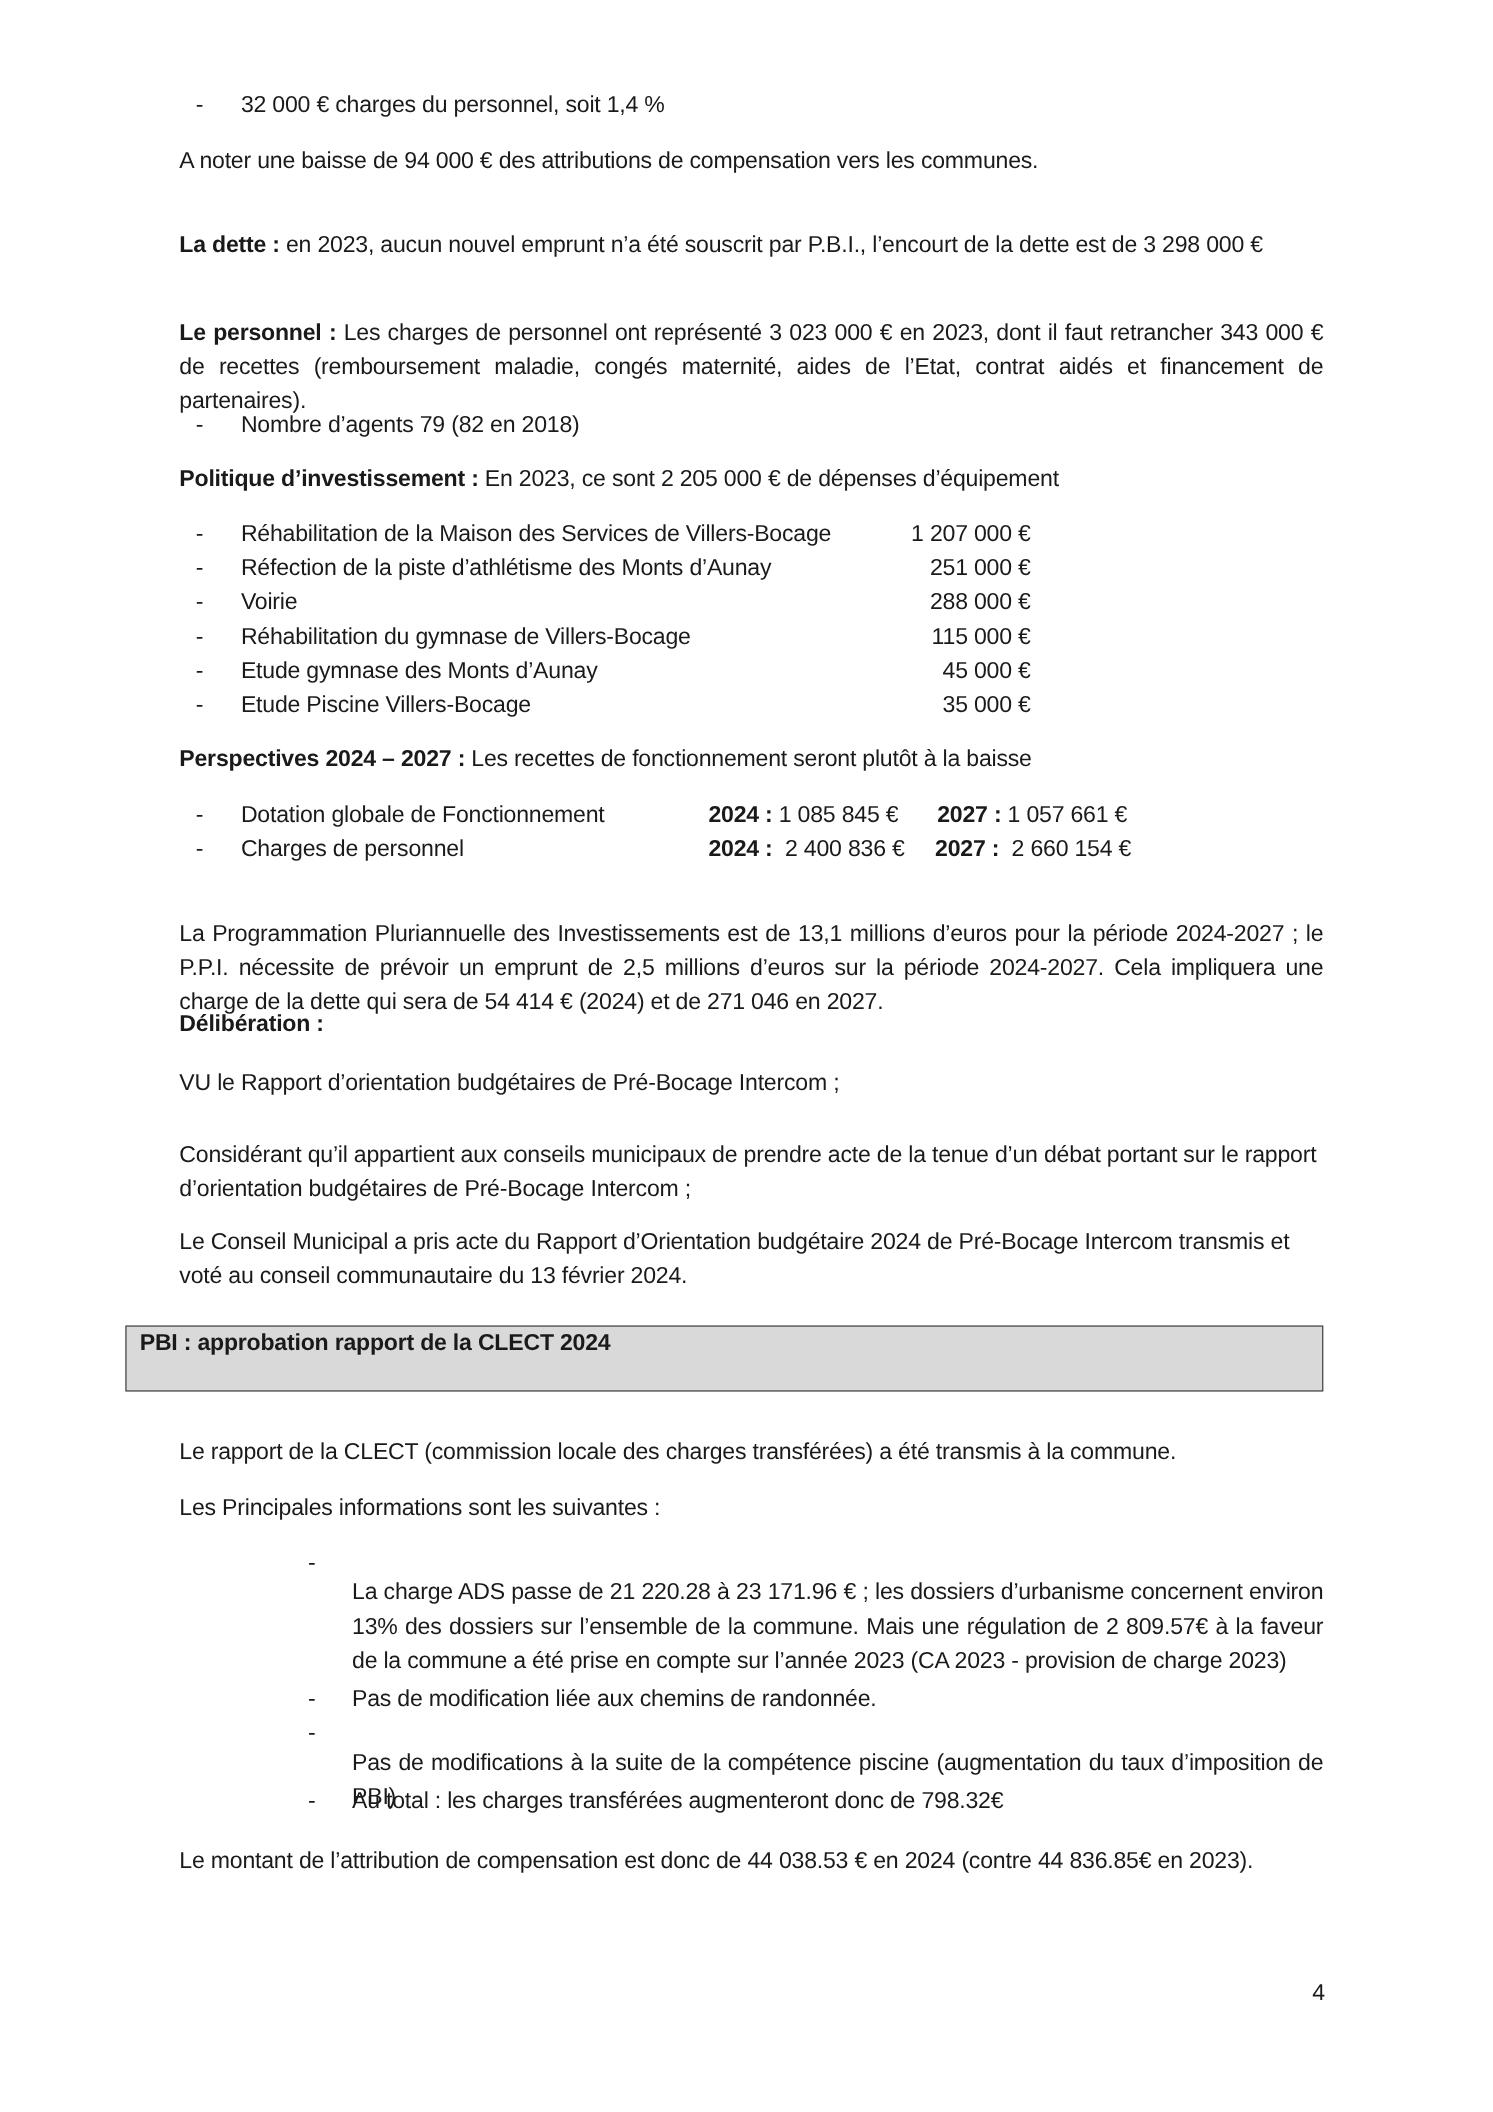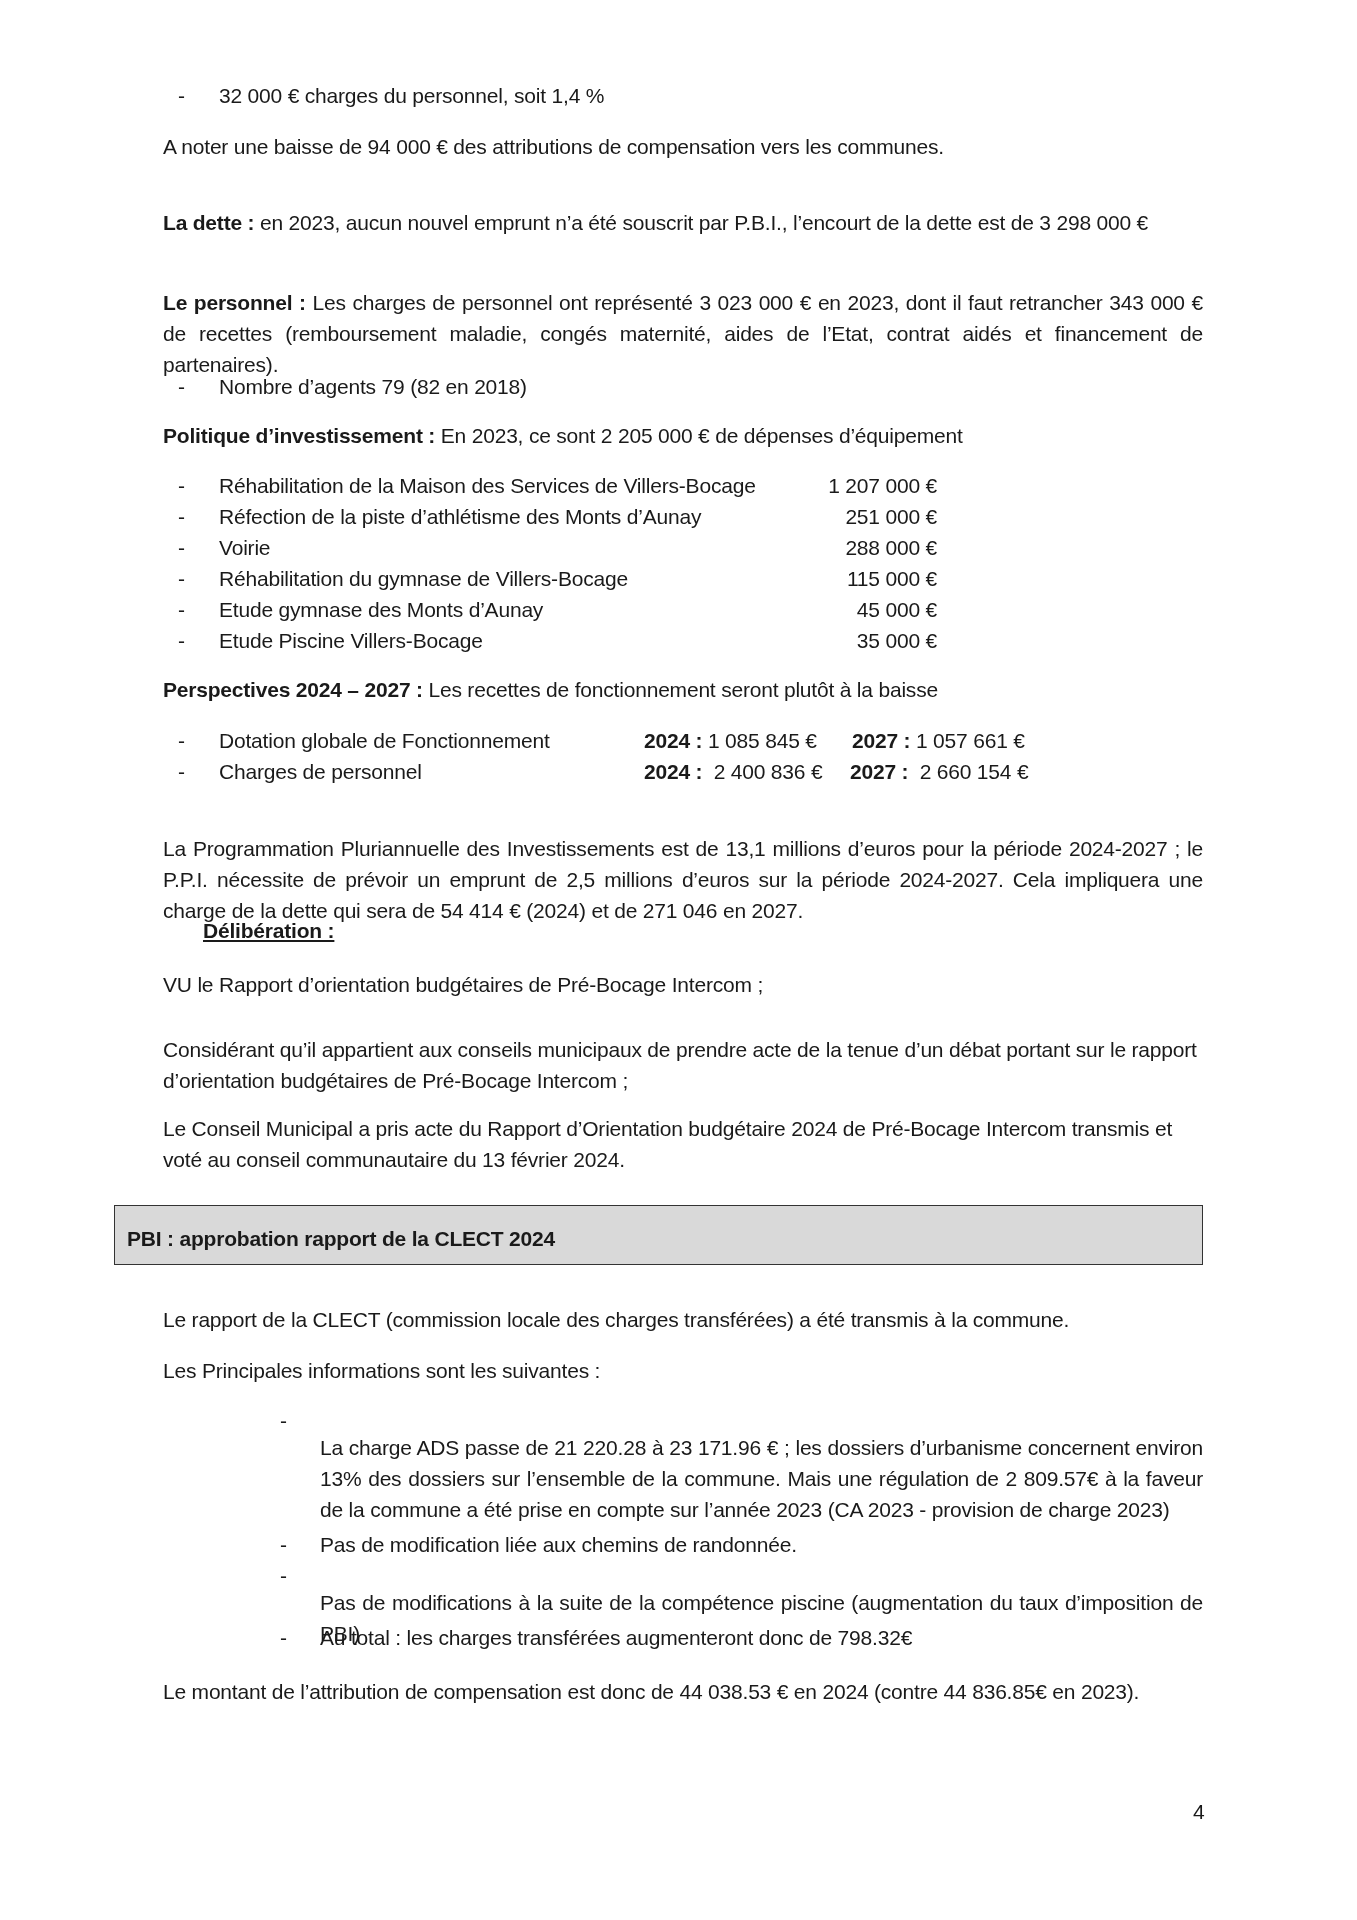--- a/index.html
+++ b/index.html
@@ -9,25 +9,25 @@
     font-size: 21px; letter-spacing: -0.2px;
   }
   .page { position: absolute; left: 0; top: 0; width: 1357px; height: 1920px; }
   .p { position: absolute; left: 163px; width: 1040px; line-height: 31px; margin: 0; }
   .just { text-align: justify; text-align-last: left; margin-top: 27px; }
   b { font-weight: bold; }
   .dash { position: absolute; left: 178px; }
   .li { position: absolute; left: 219px; line-height: 31px; }
   .amt { position: absolute; right: 420px; text-align: right; white-space: nowrap; }
   .perspect-y1 { position: absolute; white-space: nowrap; }
-  .u { text-decoration: underline; font-weight: bold; margin-left: 40px; }
+  .u { font-weight: bold; }
   .hdrbox {
     position: absolute; left: 114px; top: 1205px; width: 1089px; height: 60px;
     background: #d9d9d9; border: 1.5px solid #333333; box-sizing: border-box;
-    padding: 19px 12px; line-height: 27px; font-weight: bold;
+    padding: 1px 12px; line-height: 27px; font-weight: bold;
   }
   .hl { background: #ffff00; }
   .dash2 { position: absolute; left: 280px; }
   .li2 { position: absolute; left: 320px; width: 883px; line-height: 31px; }
   .pagenum { position: absolute; left: 1193px; top: 1800px; }
 </style>
 </head>
 <body>
 
 <div class="page">

